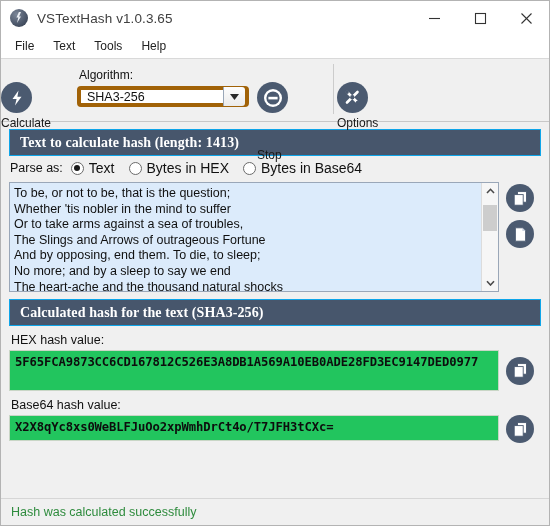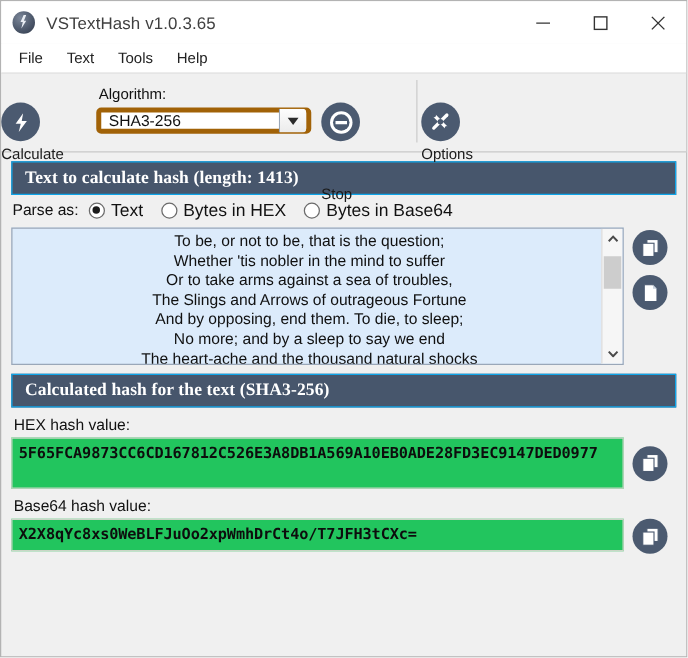--- a/index.html
+++ b/index.html
@@ -129,21 +129,21 @@
     background: #1b1b1b;
   }
   .radio-label { font-size: 14px; color: #111; margin-left: 5px; text-align: right; }
   
   .textarea-row {
     display: flex; margin: 2px 8px 0 8px; flex: 0 0 auto;
   }
   .textbox {
     flex: 1; height: 110px; background: #dcebfb;
     border: 1px solid #9aa7b8;
-    display: flex; box-sizing: border-box; overflow: hidden; text-align: center;
+    display: flex; box-sizing: border-box; overflow: hidden;
   }
   .textbox-content {
     flex: 1; padding: 3px 0 0 4px; overflow: hidden;
   }
   .textbox-content div {
     font-size: 12.5px; color: #101010; line-height: 15.6px;
     white-space: nowrap;
   }
   .scrollbar {
     width: 16px; background: #f6f6f6;
@@ -378,14 +378,17 @@
     <div class="hash-side">
       <div class="icon-circ">
         <svg width="17" height="17" viewBox="0 0 17 17">
           <rect x="5.5" y="1.6" width="9" height="10.6" fill="#ffffff" stroke="#4b5a70" stroke-width="0.9"></rect>
           <rect x="2.2" y="4.6" width="9" height="10.6" fill="#ffffff" stroke="#4b5a70" stroke-width="0.9"></rect>
         </svg>
       </div>
     </div>
   </div>
 
+  <div class="statusbar">
+    <div class="status-text">Hash was calculated successfully</div>
+  </div>
 
 </div>
 
 </body></html>

